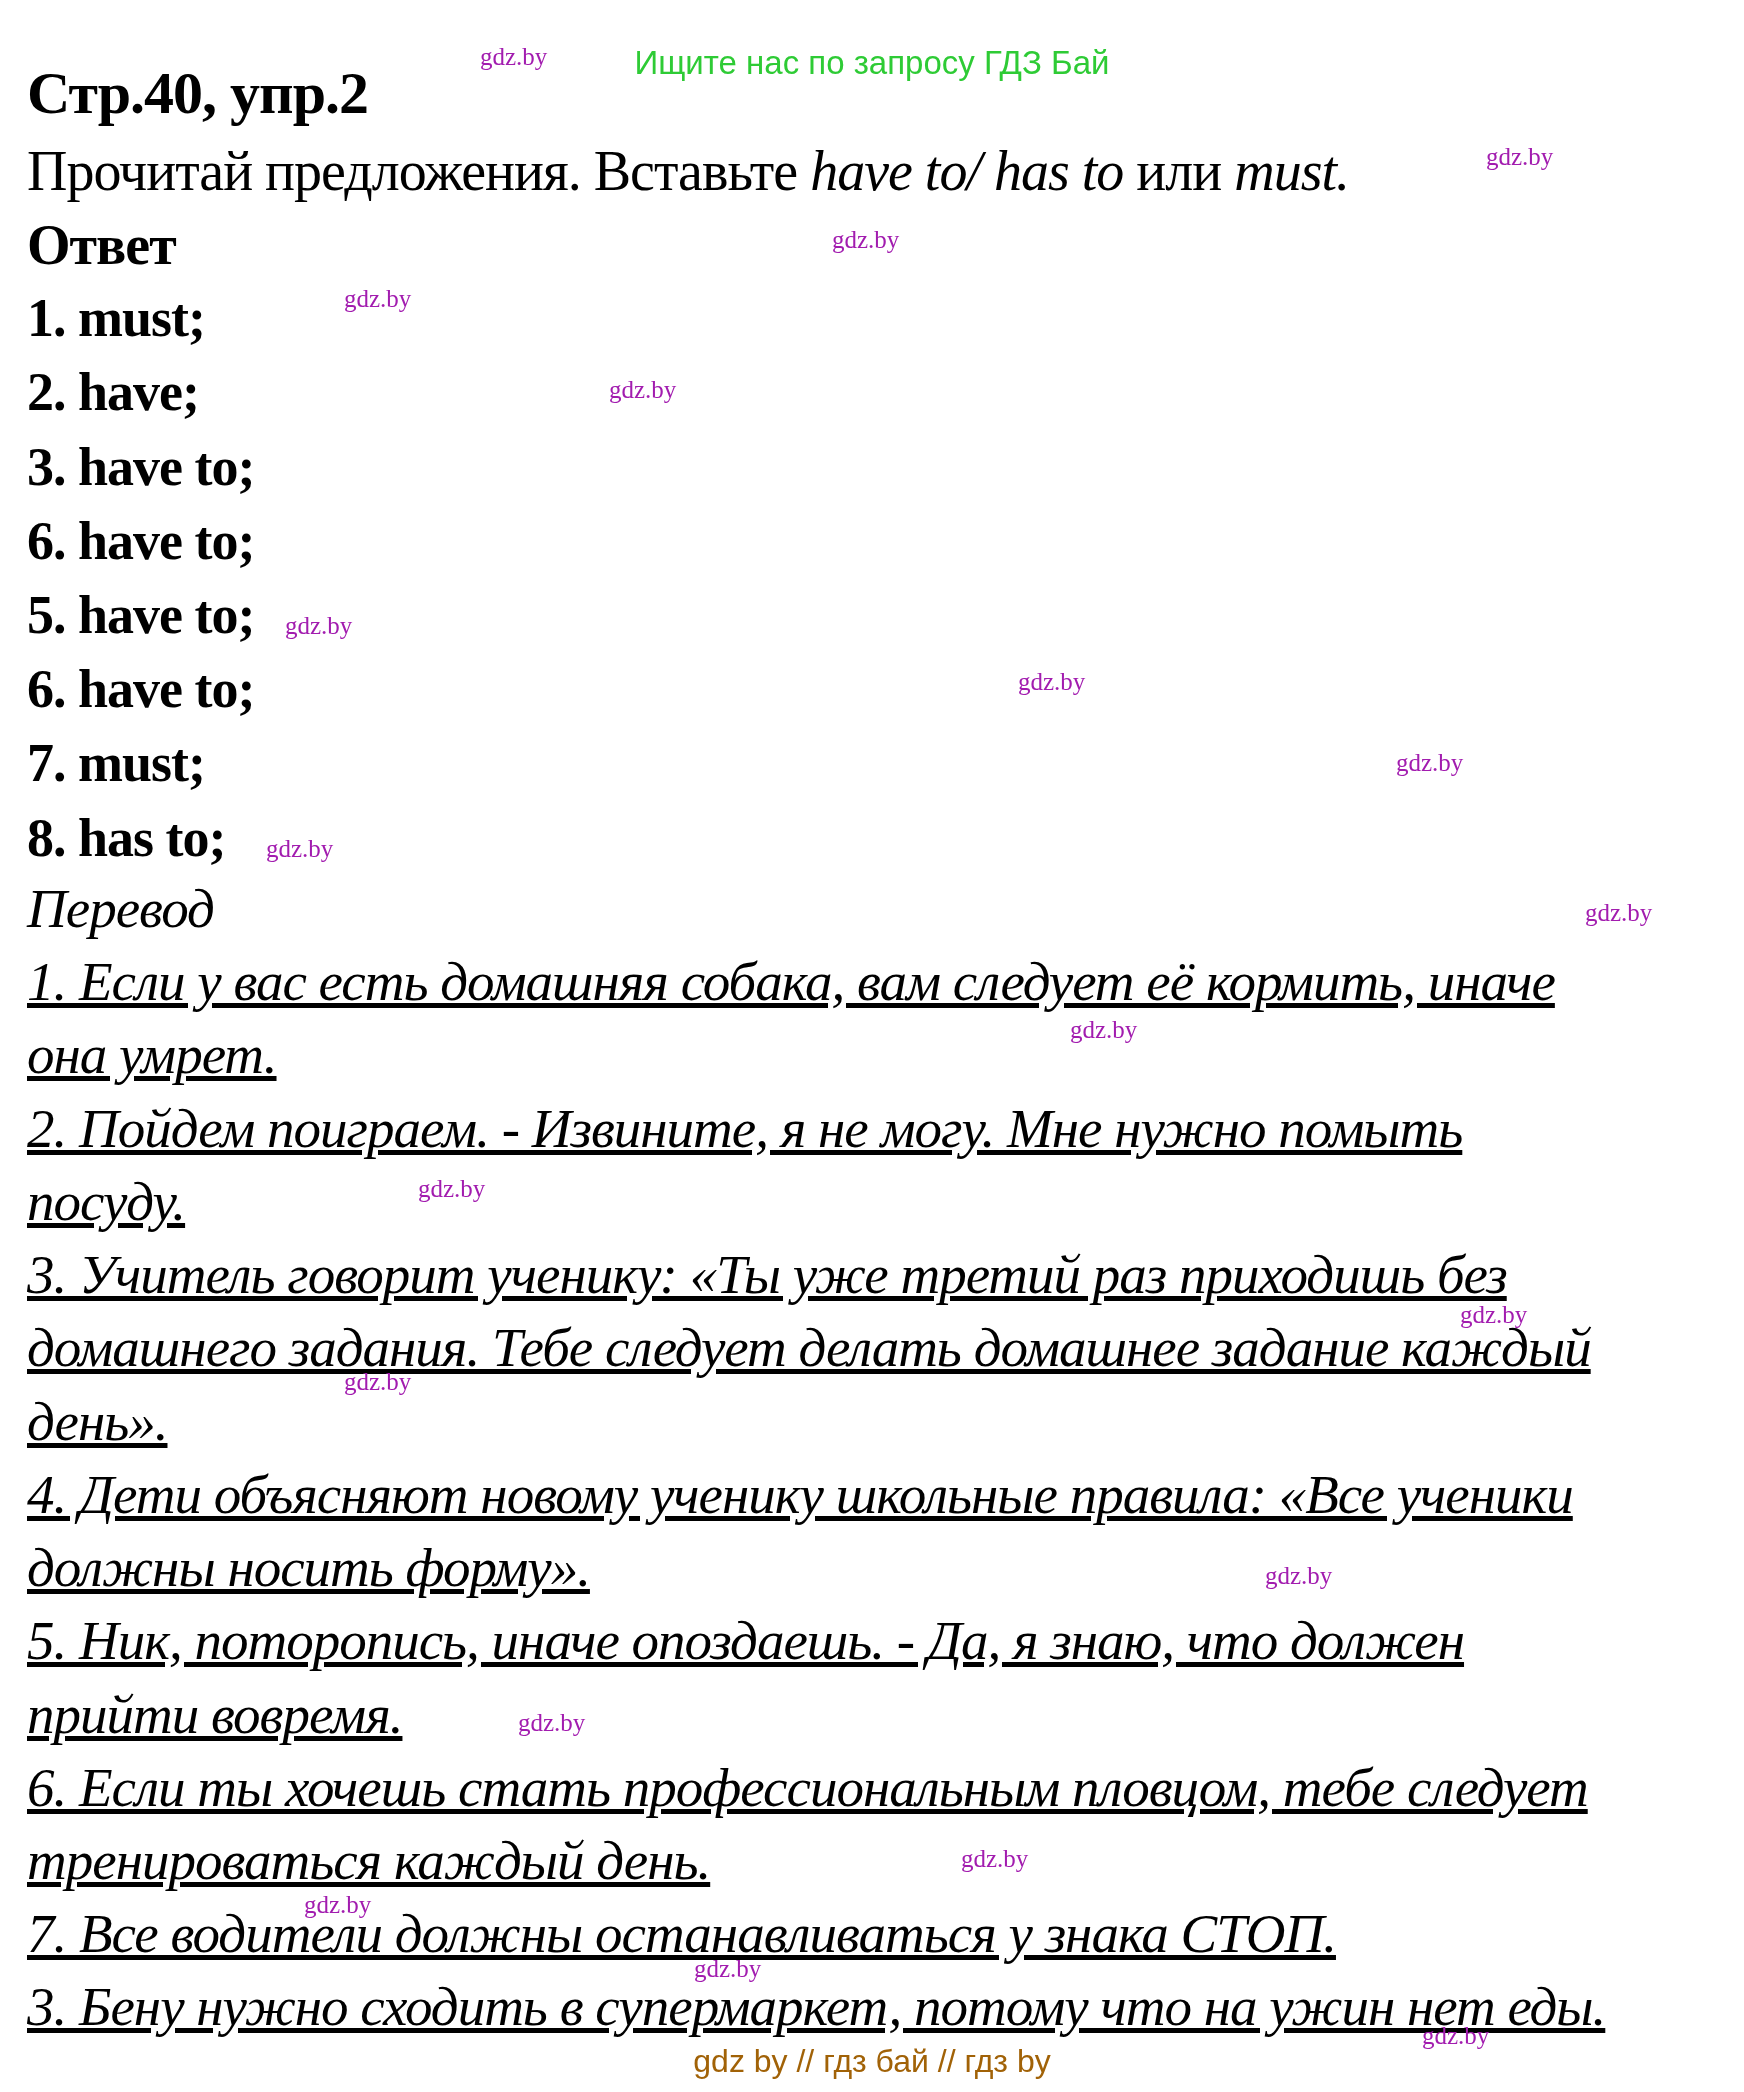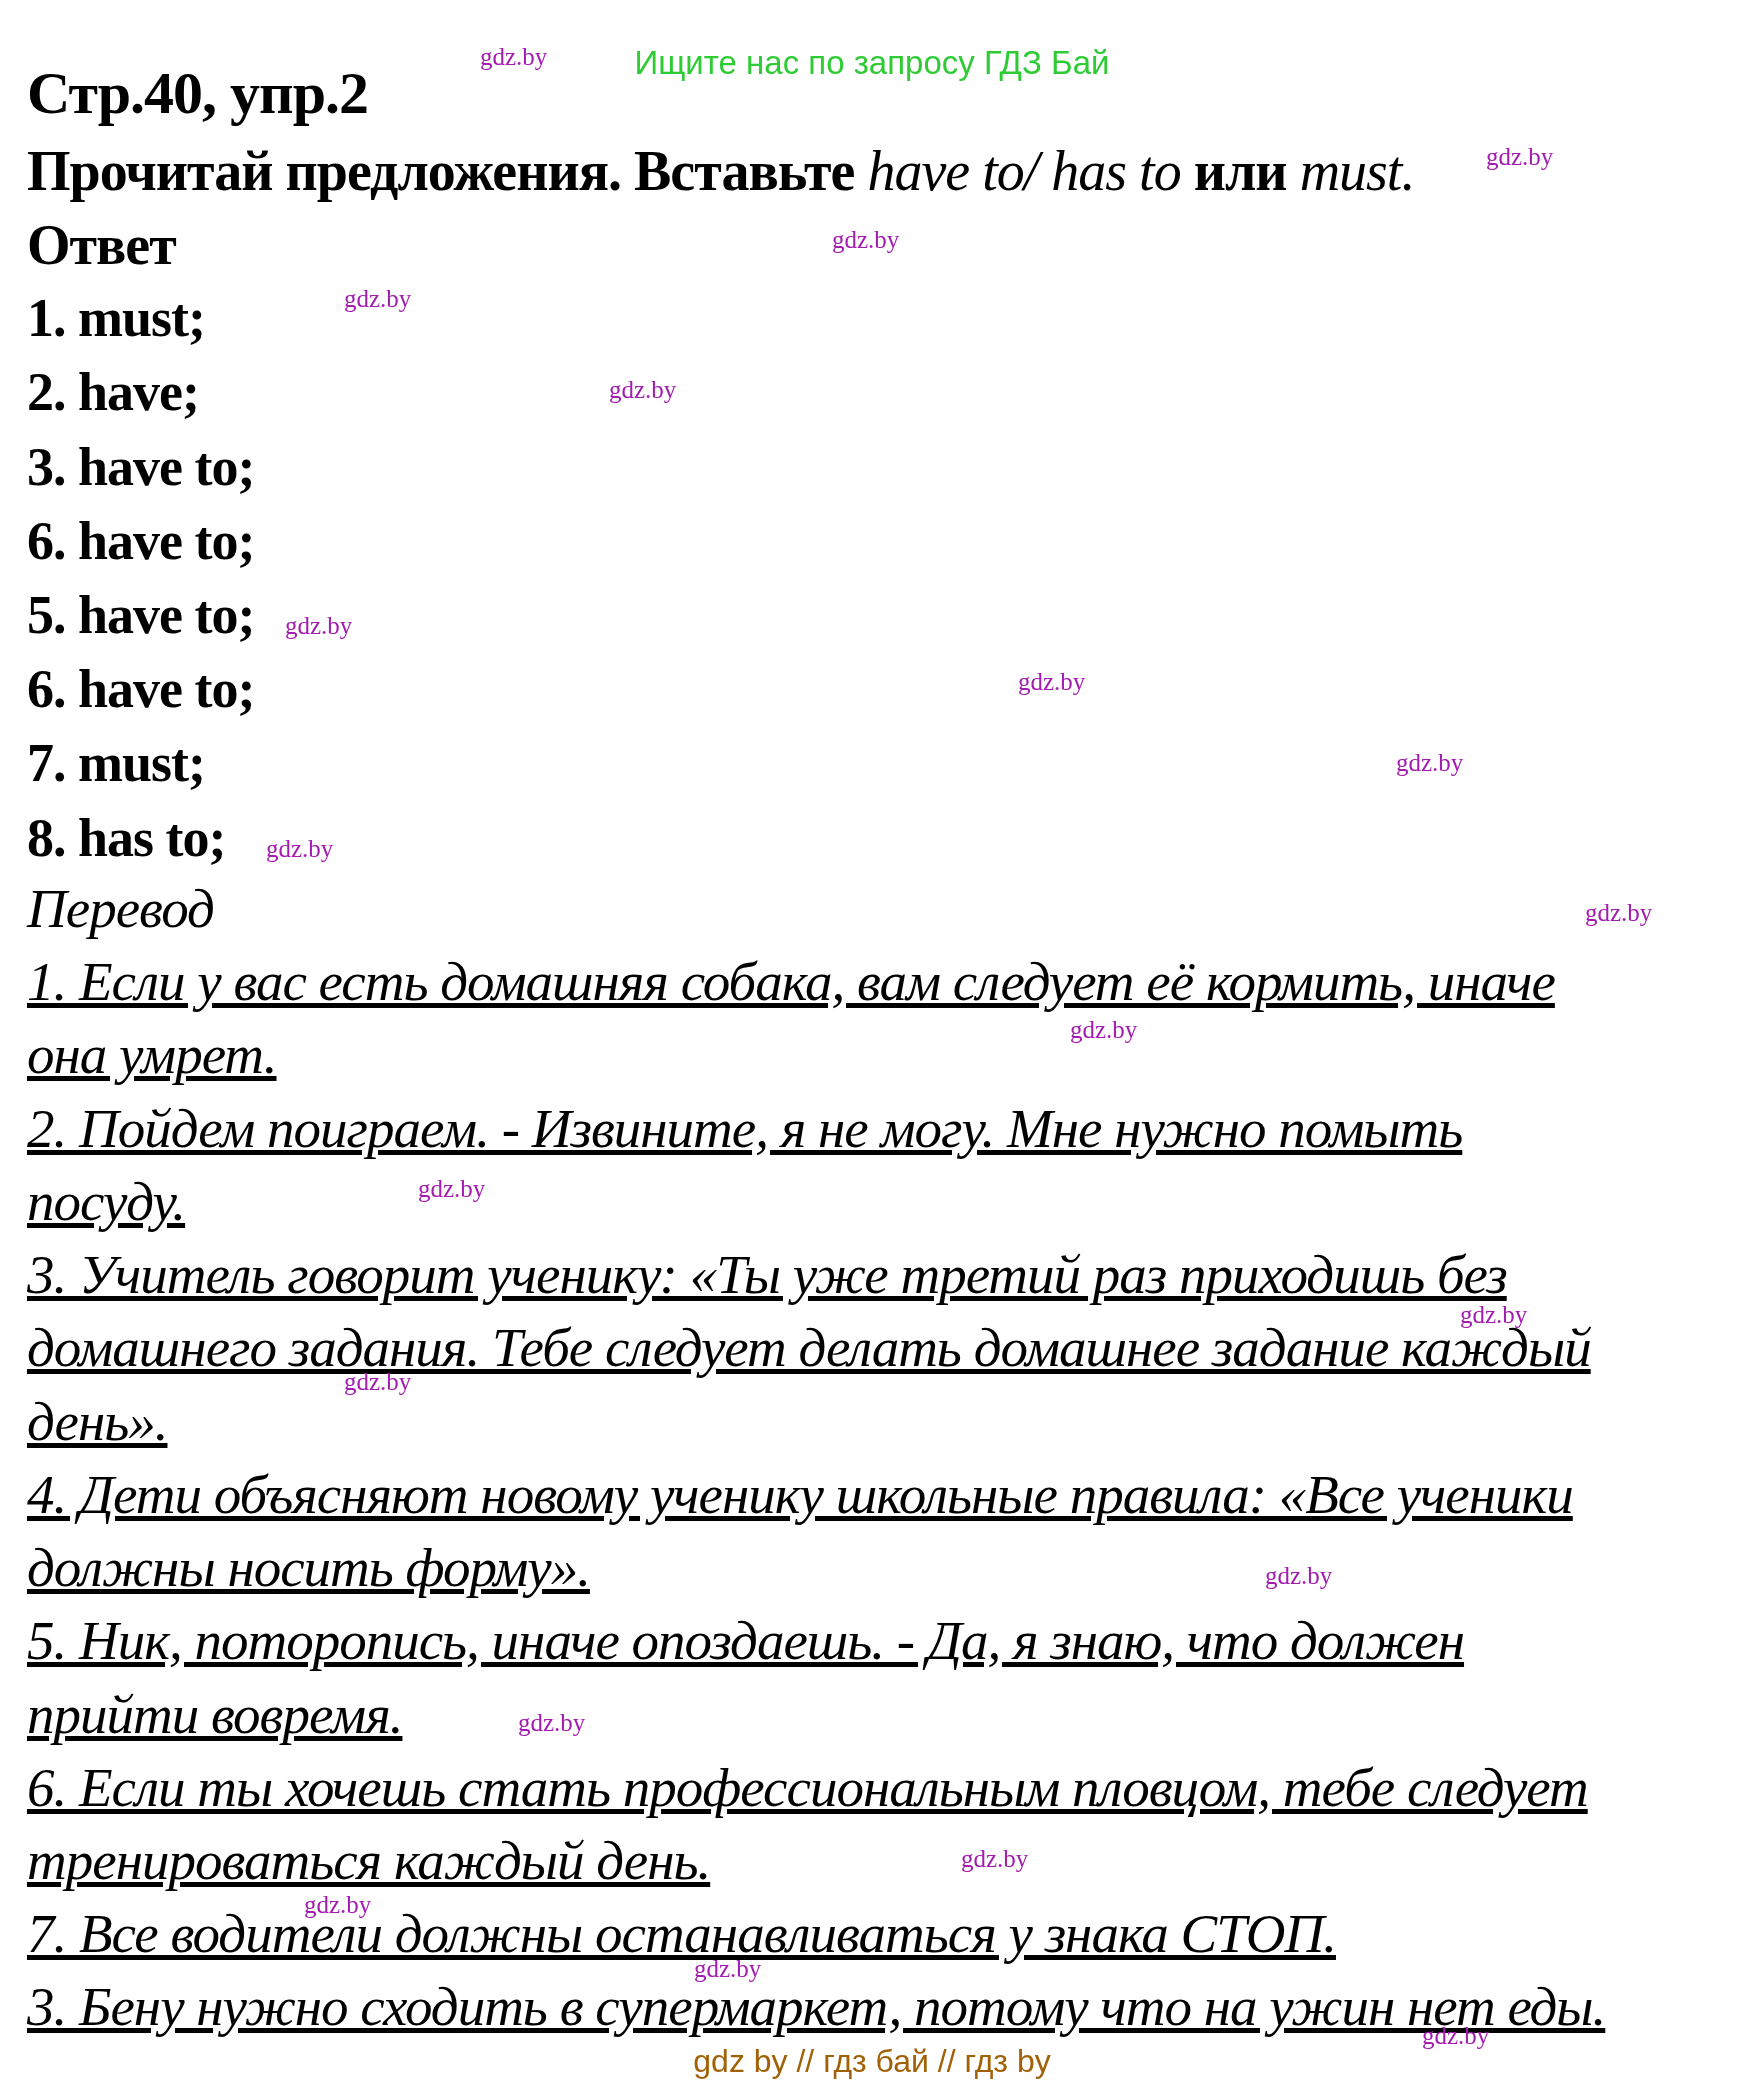--- a/index.html
+++ b/index.html
@@ -33,21 +33,21 @@
     font-family: "Liberation Serif", serif;
     letter-spacing: -1px;
   }
   .title {
     font-size: 60px;
     font-weight: 700;
   }
   .instruction {
     font-size: 56px;
   }
-  .instruction .b { font-weight: 700; font-style: normal; margin-top: 48px; }
+  .instruction .b { font-weight: 400; font-style: normal; margin-top: 48px; }
   .instruction .i { font-weight: 400; font-style: italic; }
   .answer-heading {
     font-size: 56px;
     font-weight: 700;
   }
   .answer-item {
     font-size: 54px;
     font-weight: 700;
   }
   .translation-heading {

